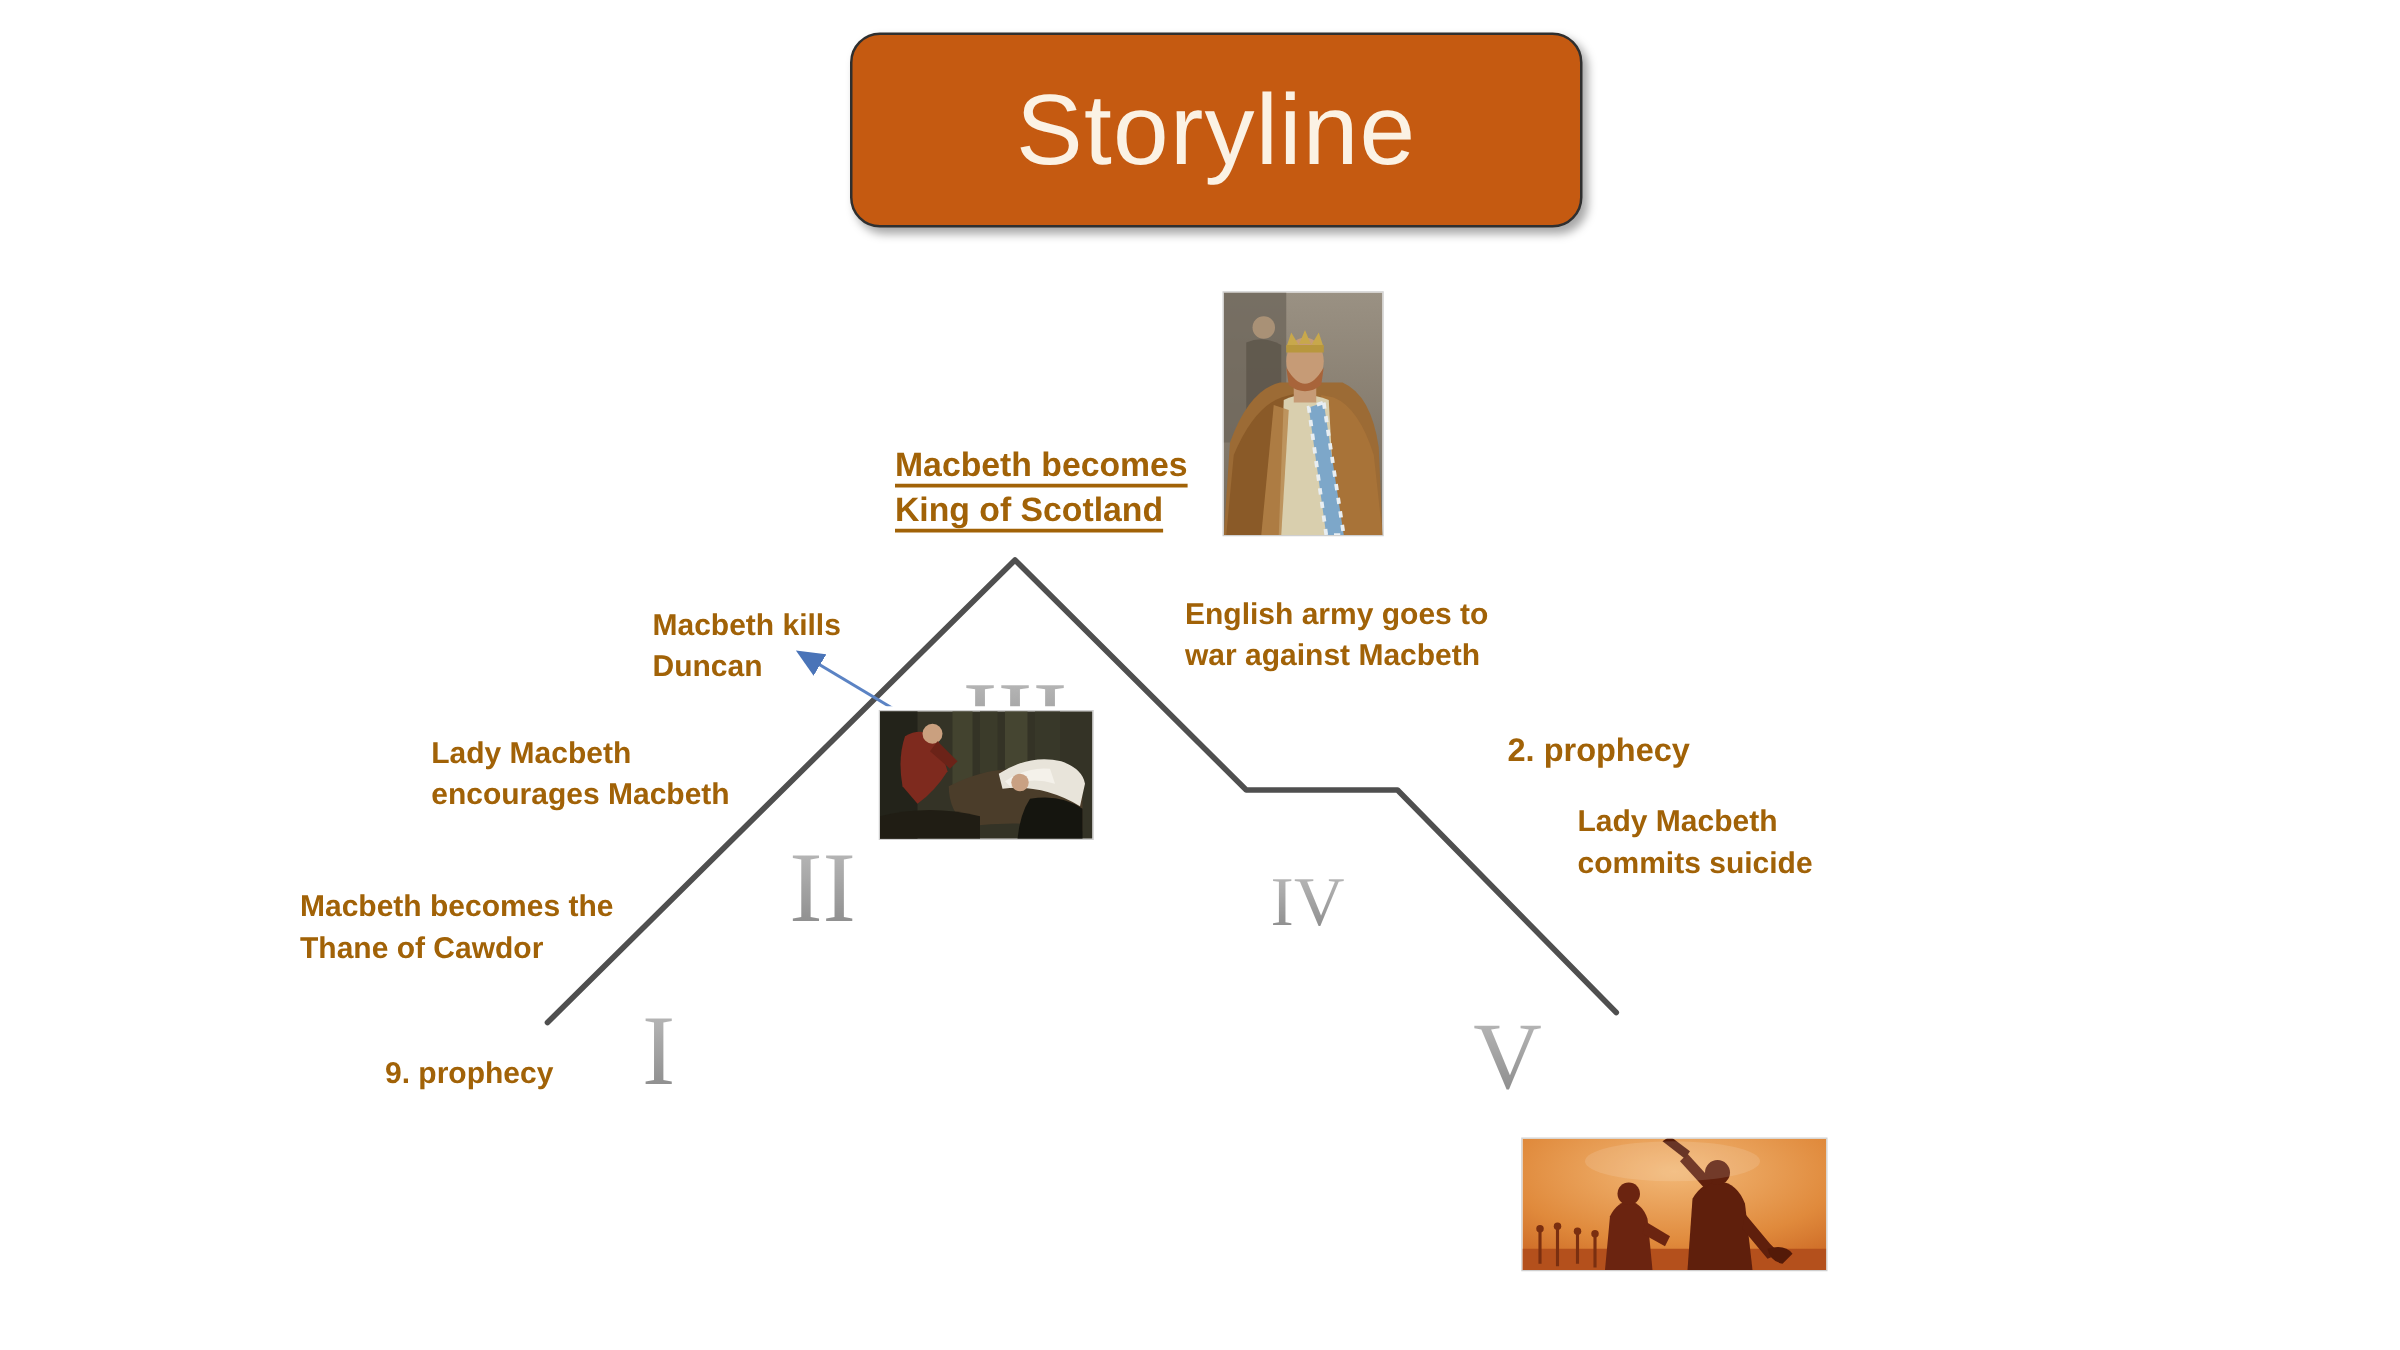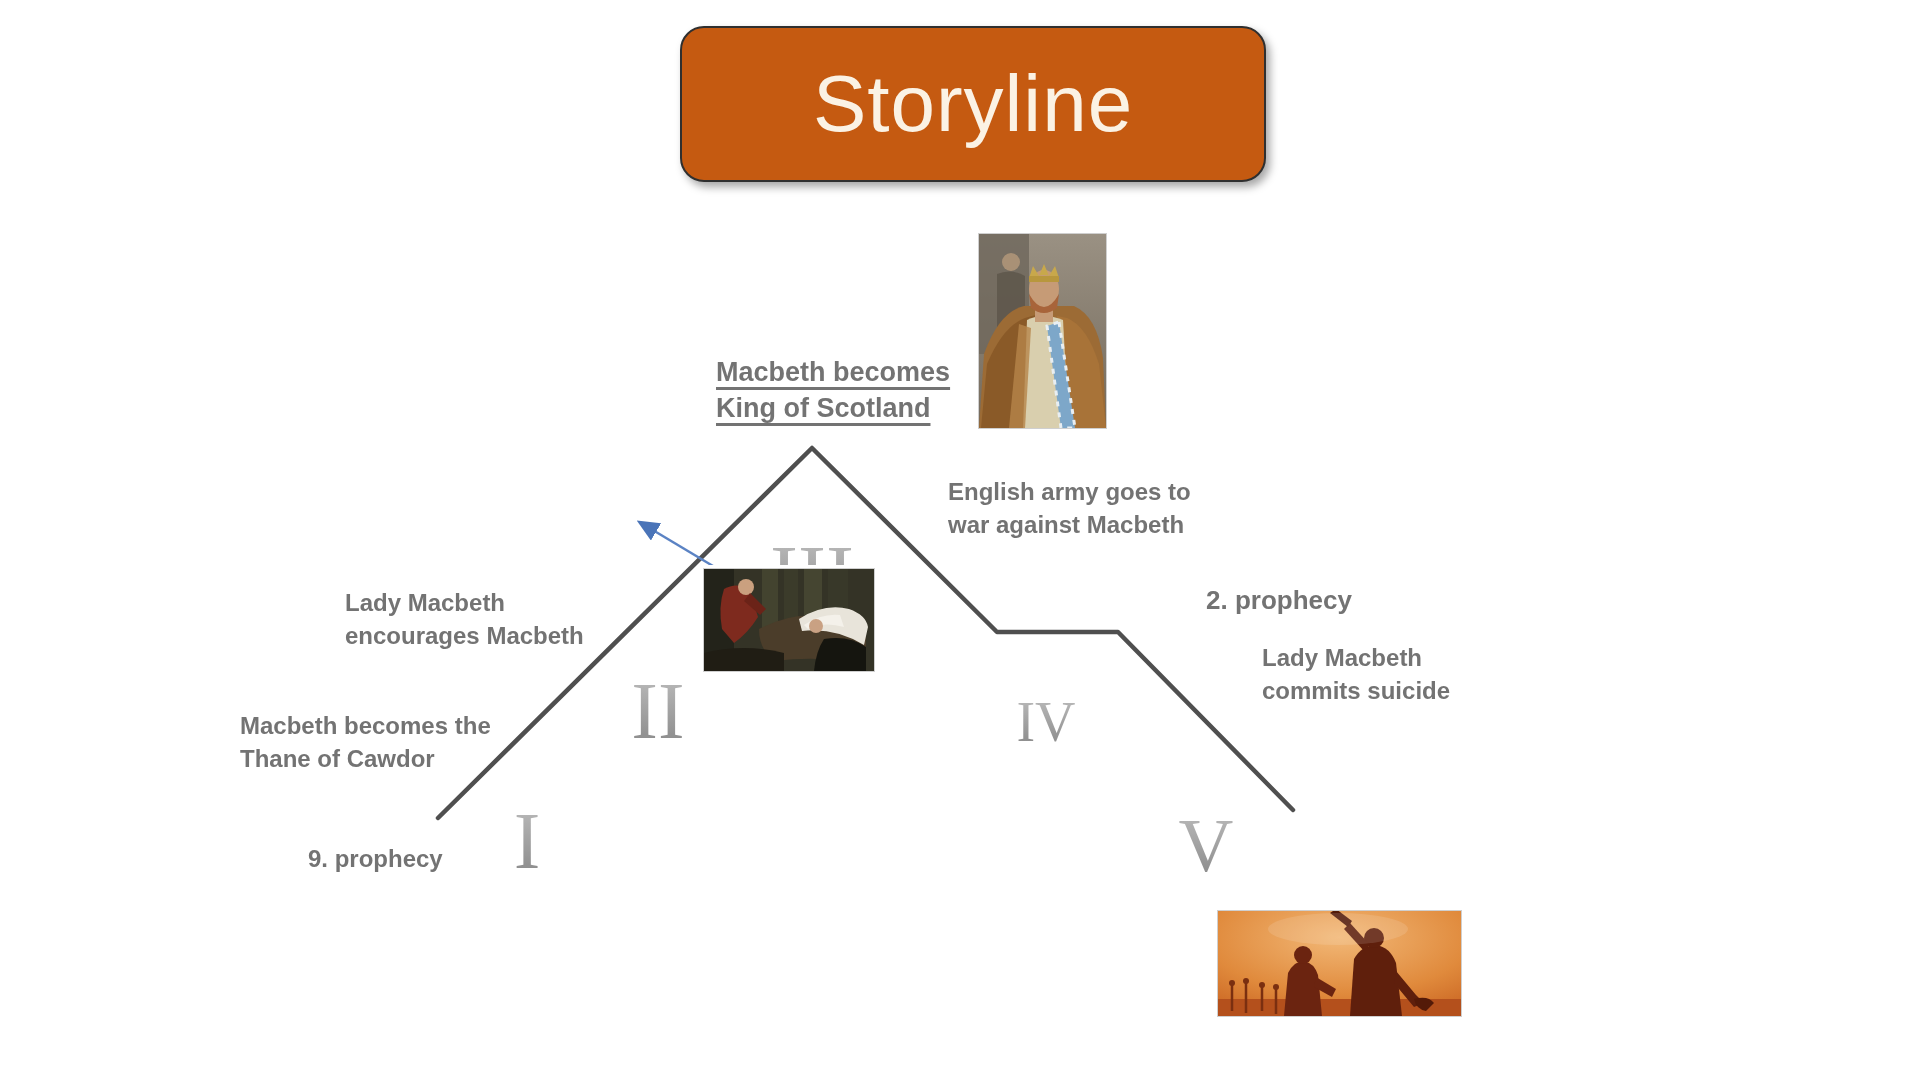--- a/index.html
+++ b/index.html
@@ -29,21 +29,21 @@
     margin-top:48px;
   }
   .num-1{left:527px;top:793px;}
   .num-2{left:658px;top:663px;}
   .num-3{left:812px;top:528px;font-size:84px;}
   .num-4{left:1046px;top:674px;font-size:56px;}
   .num-5{left:1206px;top:797px;font-size:76px;}
   
   .label{
     position:absolute;z-index:4;font-weight:bold;font-size:24px;line-height:1.38;
-    white-space:pre-line;color:#737373;
+    white-space:pre-line;color:#a16207;
   }
   .lbl-prophecy1{left:308px;top:842px;}
   .lbl-thane{left:240px;top:709px;}
   .lbl-lady-encourages{left:345px;top:586px;}
   .lbl-kills-duncan{left:522px;top:484px;}
   .lbl-king-scotland{left:716px;top:354px;font-size:27px;line-height:1.35;
     text-decoration:underline;text-decoration-thickness:2.5px;text-underline-offset:6px;}
   .lbl-english-army{left:948px;top:475px;}
   .lbl-prophecy2{left:1206px;top:583px;font-size:26px;}
   .lbl-lady-suicide{left:1262px;top:641px;}
@@ -80,20 +80,22 @@
   <div class="numeral num-2">II</div>
   <div class="numeral num-3">III</div>
   <div class="numeral num-4">IV</div>
   <div class="numeral num-5">V</div>
 
   <div class="label lbl-prophecy1">9. prophecy</div>
   <div class="label lbl-thane">Macbeth becomes the
 Thane of Cawdor</div>
   <div class="label lbl-lady-encourages">Lady Macbeth
 encourages Macbeth</div>
+  <div class="label lbl-kills-duncan">Macbeth kills
+Duncan</div>
   <div class="label lbl-king-scotland">Macbeth becomes
 King of Scotland</div>
   <div class="label lbl-english-army">English army goes to
 war against Macbeth</div>
   <div class="label lbl-prophecy2">2. prophecy</div>
   <div class="label lbl-lady-suicide">Lady Macbeth
 commits suicide</div>
 
   <div class="pic pic-king">
     <svg viewBox="0 0 127 194" width="127" height="194">

